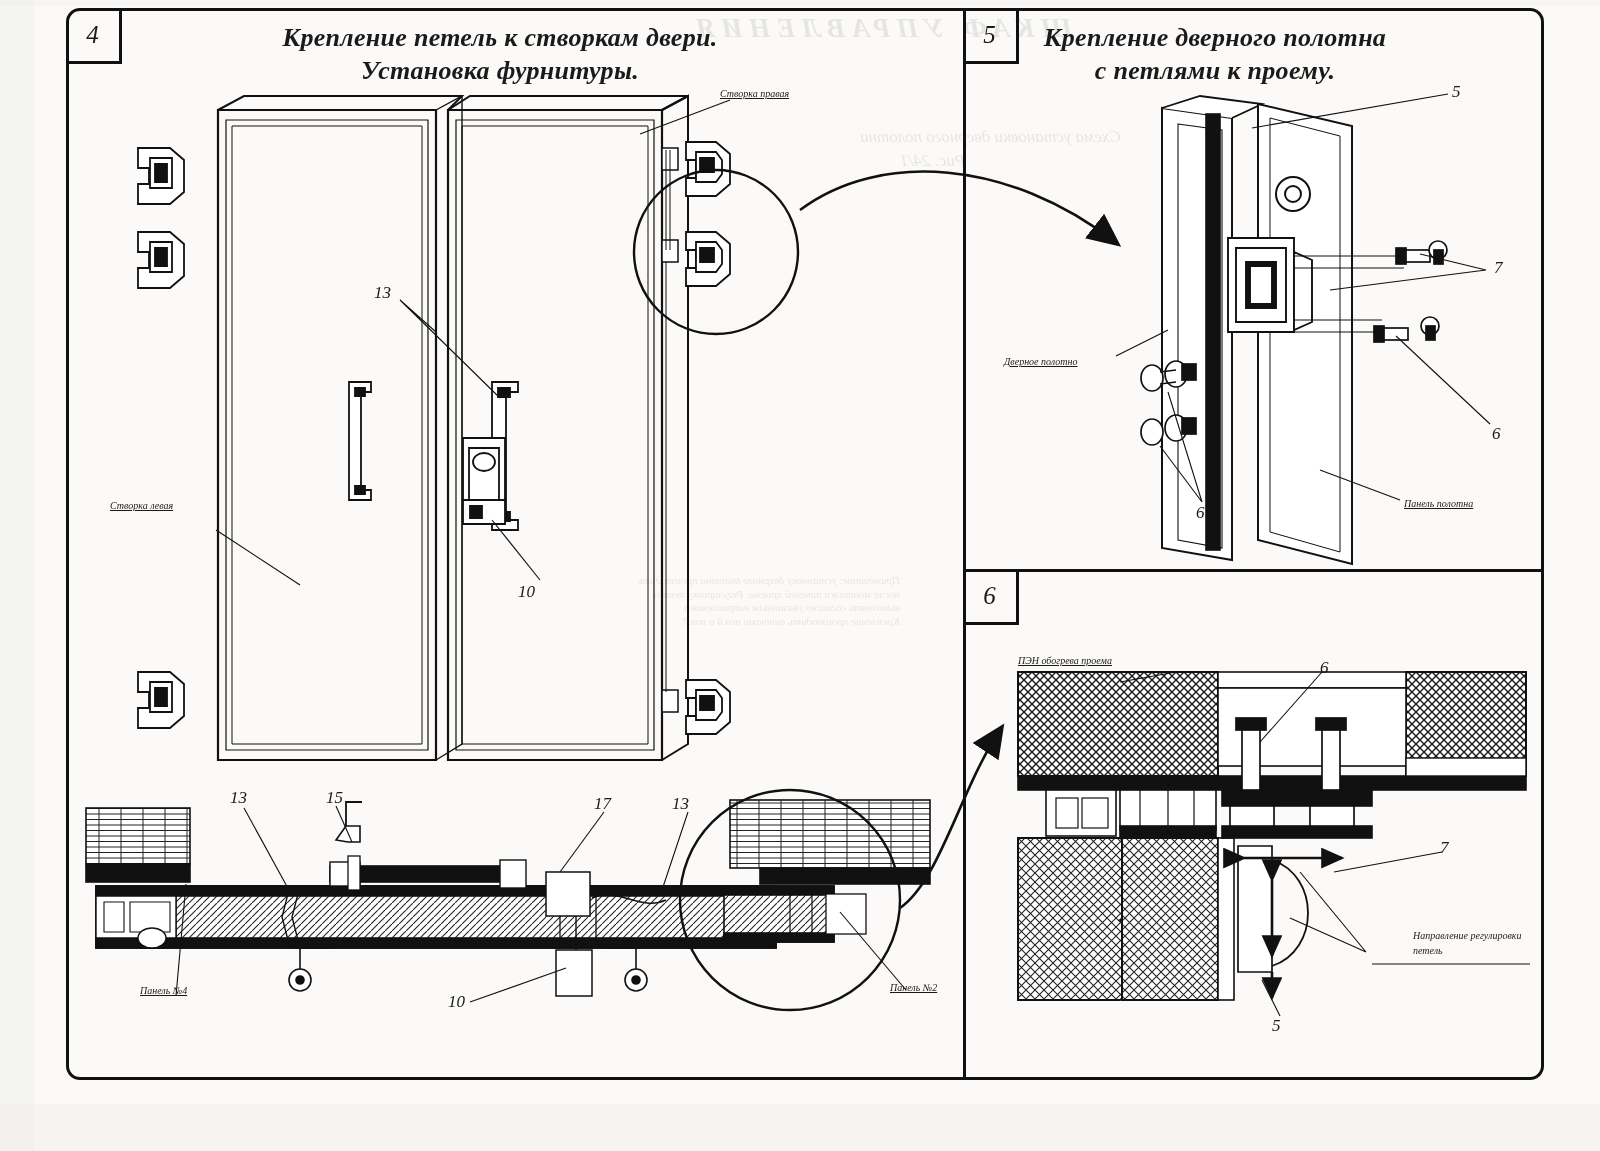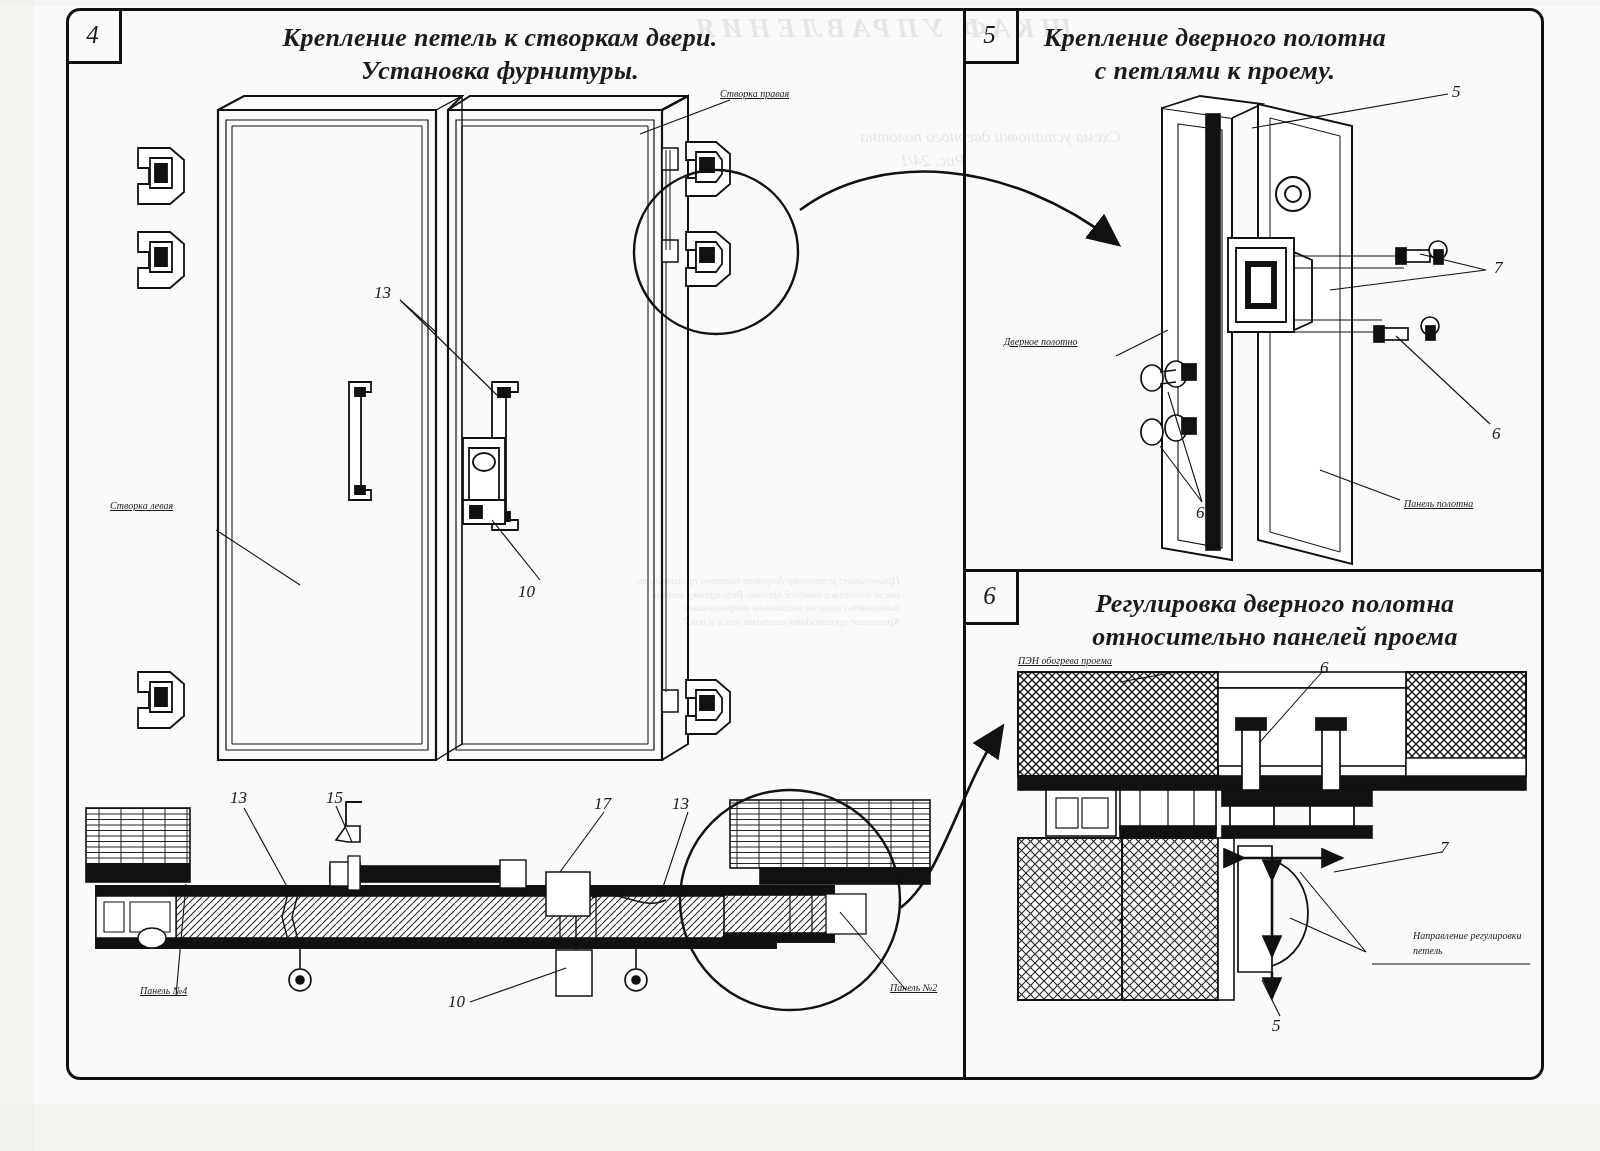--- a/index.html
+++ b/index.html
@@ -55,22 +55,20 @@
     <span>5</span>
   </div>
   <div class="panel-num" style="left:963px;top:569px;width:56px;height:56px;border-top:none;border-left:none;">
     <span>6</span>
   </div>
 
   <div class="title" style="left:160px;top:22px;width:680px;white-space:pre-line;">Крепление петель к створкам двери.
 Установка фурнитуры.</div>
   <div class="title" style="left:980px;top:22px;width:470px;white-space:pre-line;">Крепление дверного полотна
 с петлями к проему.</div>
-  <div class="title" style="left:1020px;top:588px;width:510px;white-space:pre-line;">Регулировка дверного полотна
-относительно панелей проема</div>
 
   <svg viewBox="0 0 1600 1151">
     <defs>
       <pattern id="brick" width="22" height="11" patternUnits="userSpaceOnUse">
         <rect width="22" height="11" fill="#fff"></rect>
         <path d="M0 0h22M0 11h22M11 0v11M0 5.5h22" stroke="#222" stroke-width="1"></path>
       </pattern>
       <pattern id="hatch" width="7" height="7" patternUnits="userSpaceOnUse">
         <rect width="7" height="7" fill="#fff"></rect>
         <path d="M0 7L7 0" stroke="#222" stroke-width="1.1"></path>
@@ -329,21 +327,21 @@
   <div class="lbl u" style="left:890px;top:982px;">Панель №2</div>
 
   <div class="num" style="left:374px;top:283px;">13</div>
   <div class="num" style="left:518px;top:582px;">10</div>
   <div class="num" style="left:230px;top:788px;">13</div>
   <div class="num" style="left:326px;top:788px;">15</div>
   <div class="num" style="left:594px;top:794px;">17</div>
   <div class="num" style="left:672px;top:794px;">13</div>
   <div class="num" style="left:448px;top:992px;">10</div>
 
-  <div class="lbl u" style="left:1004px;top:336px;">Дверное полотно</div>
+  <div class="lbl u" style="left:1004px;top:356px;">Дверное полотно</div>
   <div class="lbl u" style="left:1404px;top:498px;">Панель полотна</div>
   <div class="num" style="left:1452px;top:82px;">5</div>
   <div class="num" style="left:1494px;top:258px;">7</div>
   <div class="num" style="left:1492px;top:424px;">6</div>
   <div class="num" style="left:1196px;top:503px;">6</div>
 
   <div class="lbl u" style="left:1018px;top:655px;">ПЭН обогрева проема</div>
   <div class="lbl" style="left:1372px;top:928px;width:160px;white-space:pre-line;line-height:1.5;margin-left:41px;">Направление регулировки
 петель</div>
   <div class="num" style="left:1320px;top:658px;">6</div>

